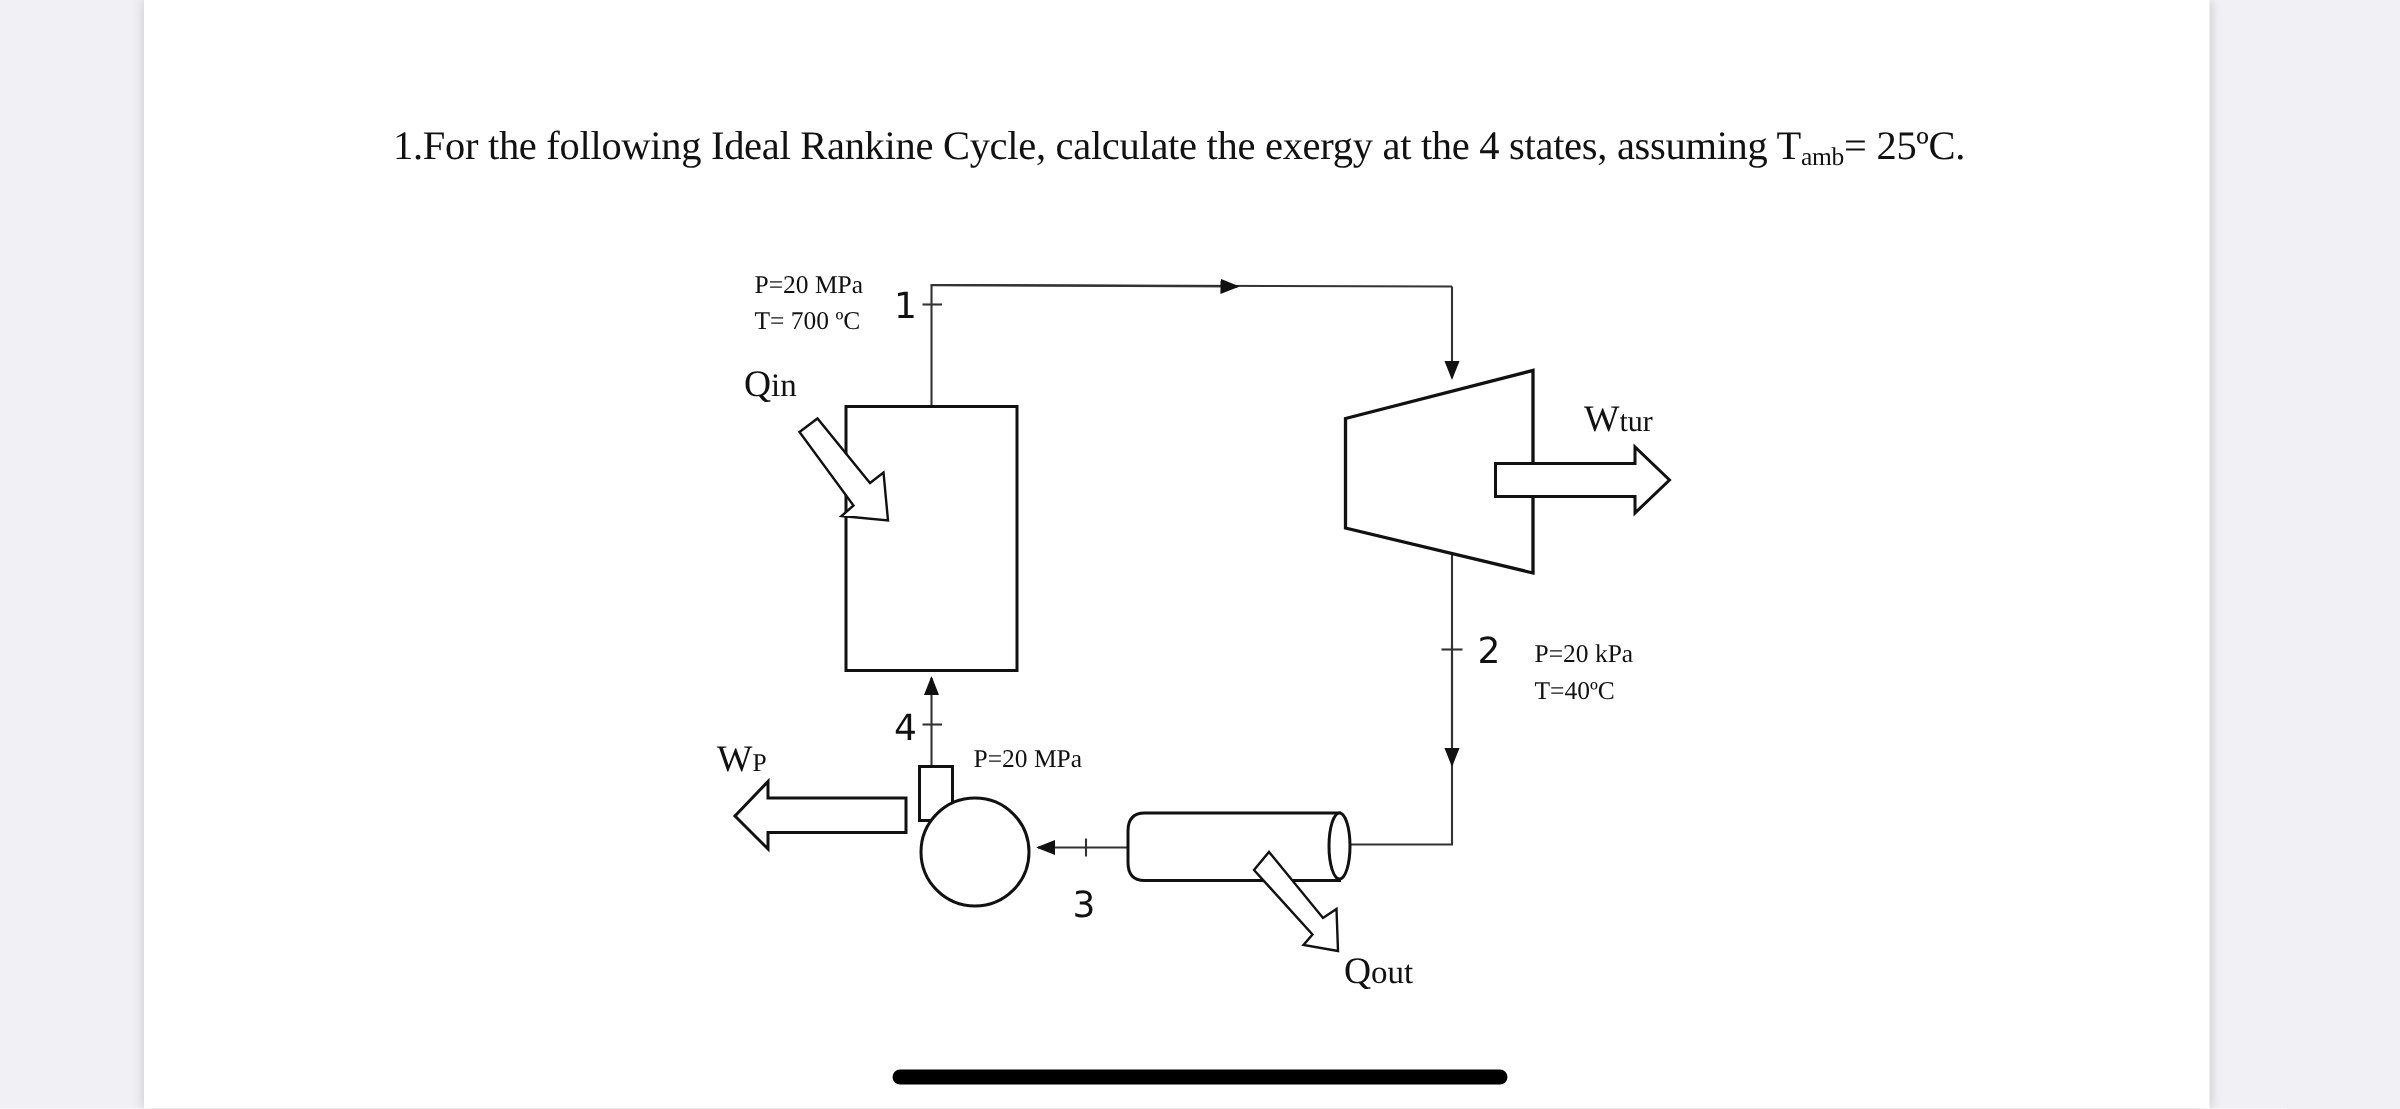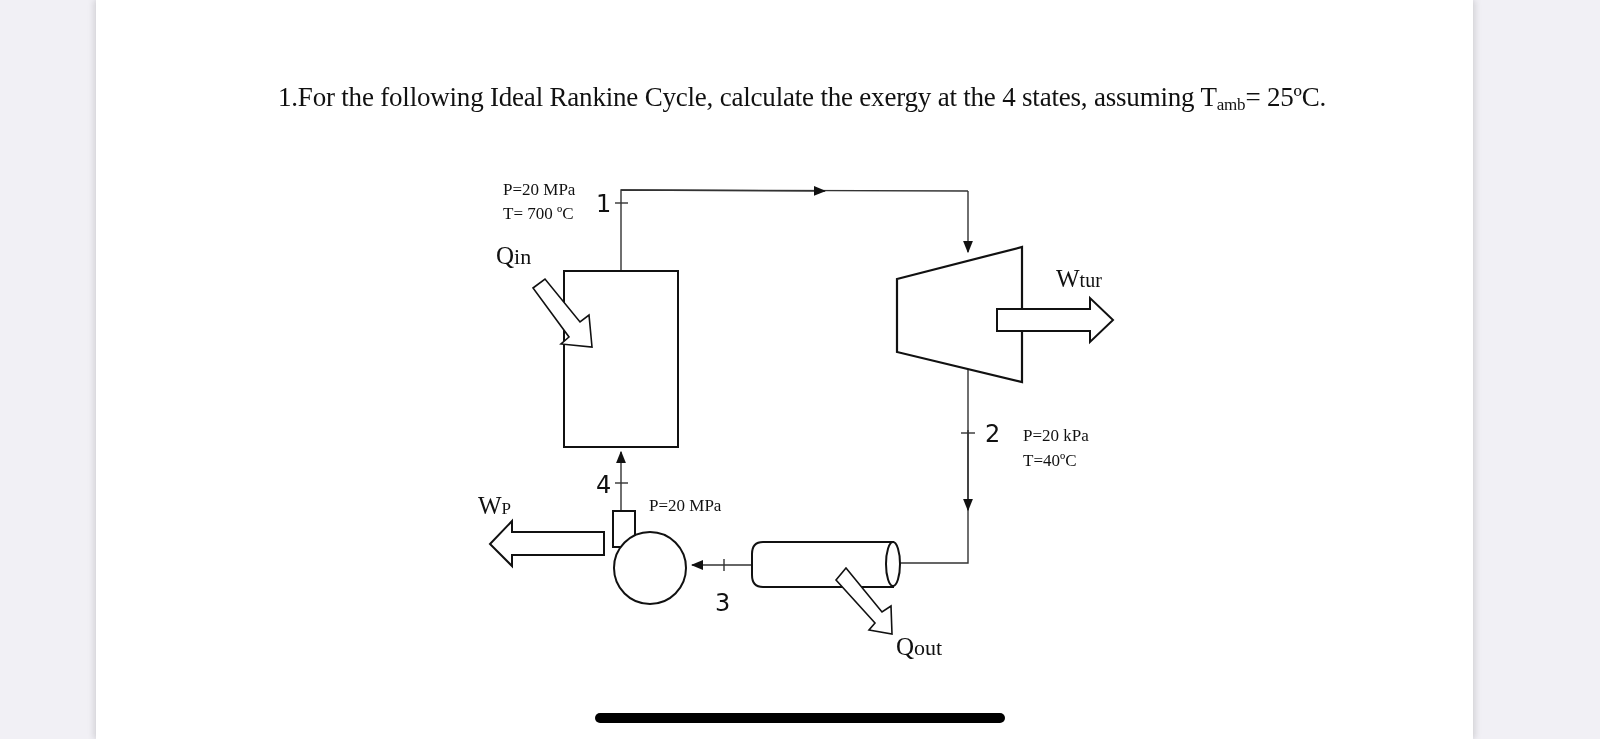--- a/index.html
+++ b/index.html
@@ -8,21 +8,21 @@
     background: #f1f0f5;
     position: relative;
     font-family: "Liberation Serif", serif;
   }
   .page {
     position: absolute; left: 96px; top: 0; width: 1377px; height: 739px;
     background: #ffffff;
     box-shadow: -3px 0 6px rgba(0,0,0,0.10), 3px 0 6px rgba(0,0,0,0.10);
   }
   .question {
-    position: absolute; left: 278px; top: 82px;
+    position: absolute; left: 262px; top: 82px;
     font-size: 27px; color: #111; white-space: nowrap;
     letter-spacing: -0.2px;
     font-family: Liberation Serif, serif;
   }
   .question sub { font-size: 17px; vertical-align: -4px; }
   svg.diagram { position: absolute; left: 0; top: 0; }
   .lbl { font-family: "Liberation Serif", serif; fill: #111; }
   .num { font-family: "DejaVu Sans", sans-serif; fill: #111; }
   .home-bar {
     position: absolute; left: 595px; top: 713px; width: 410px; height: 10px;

